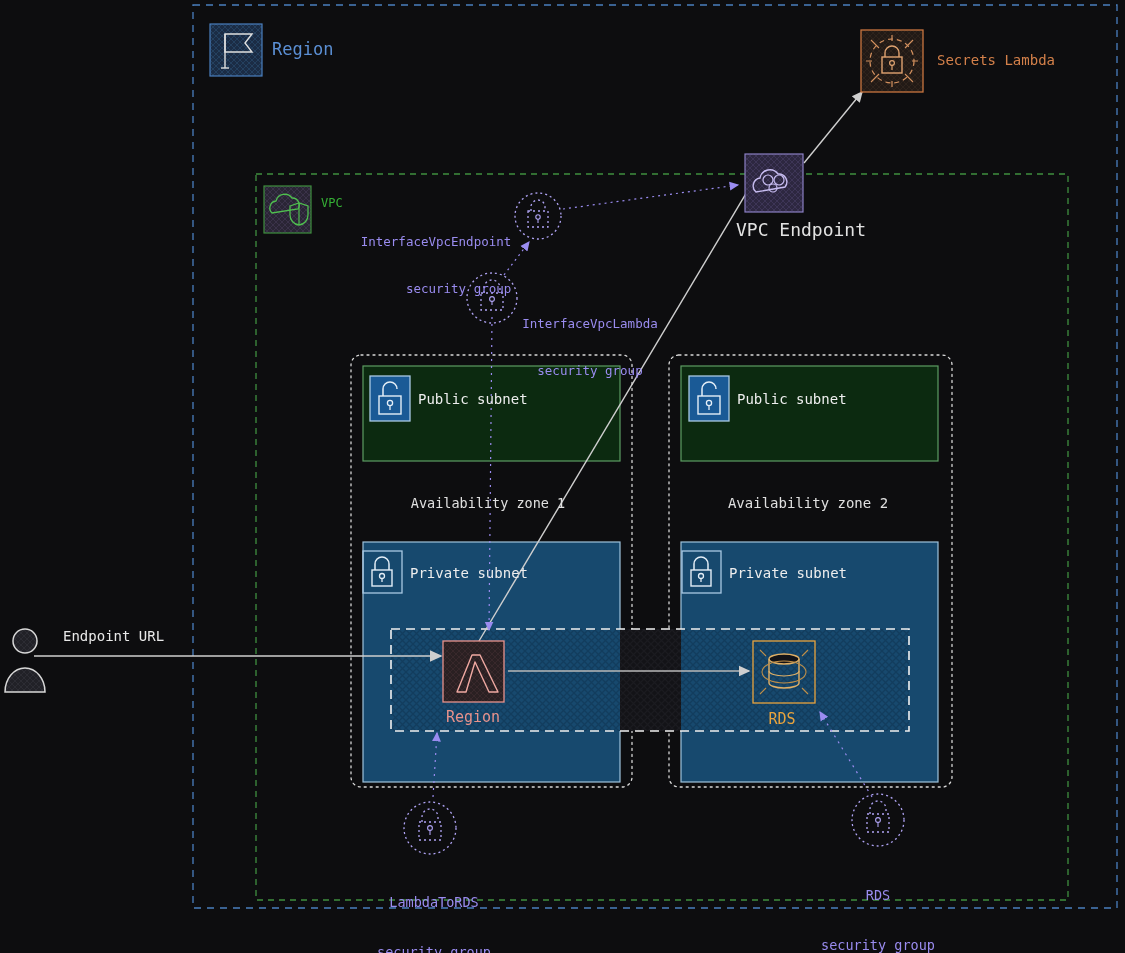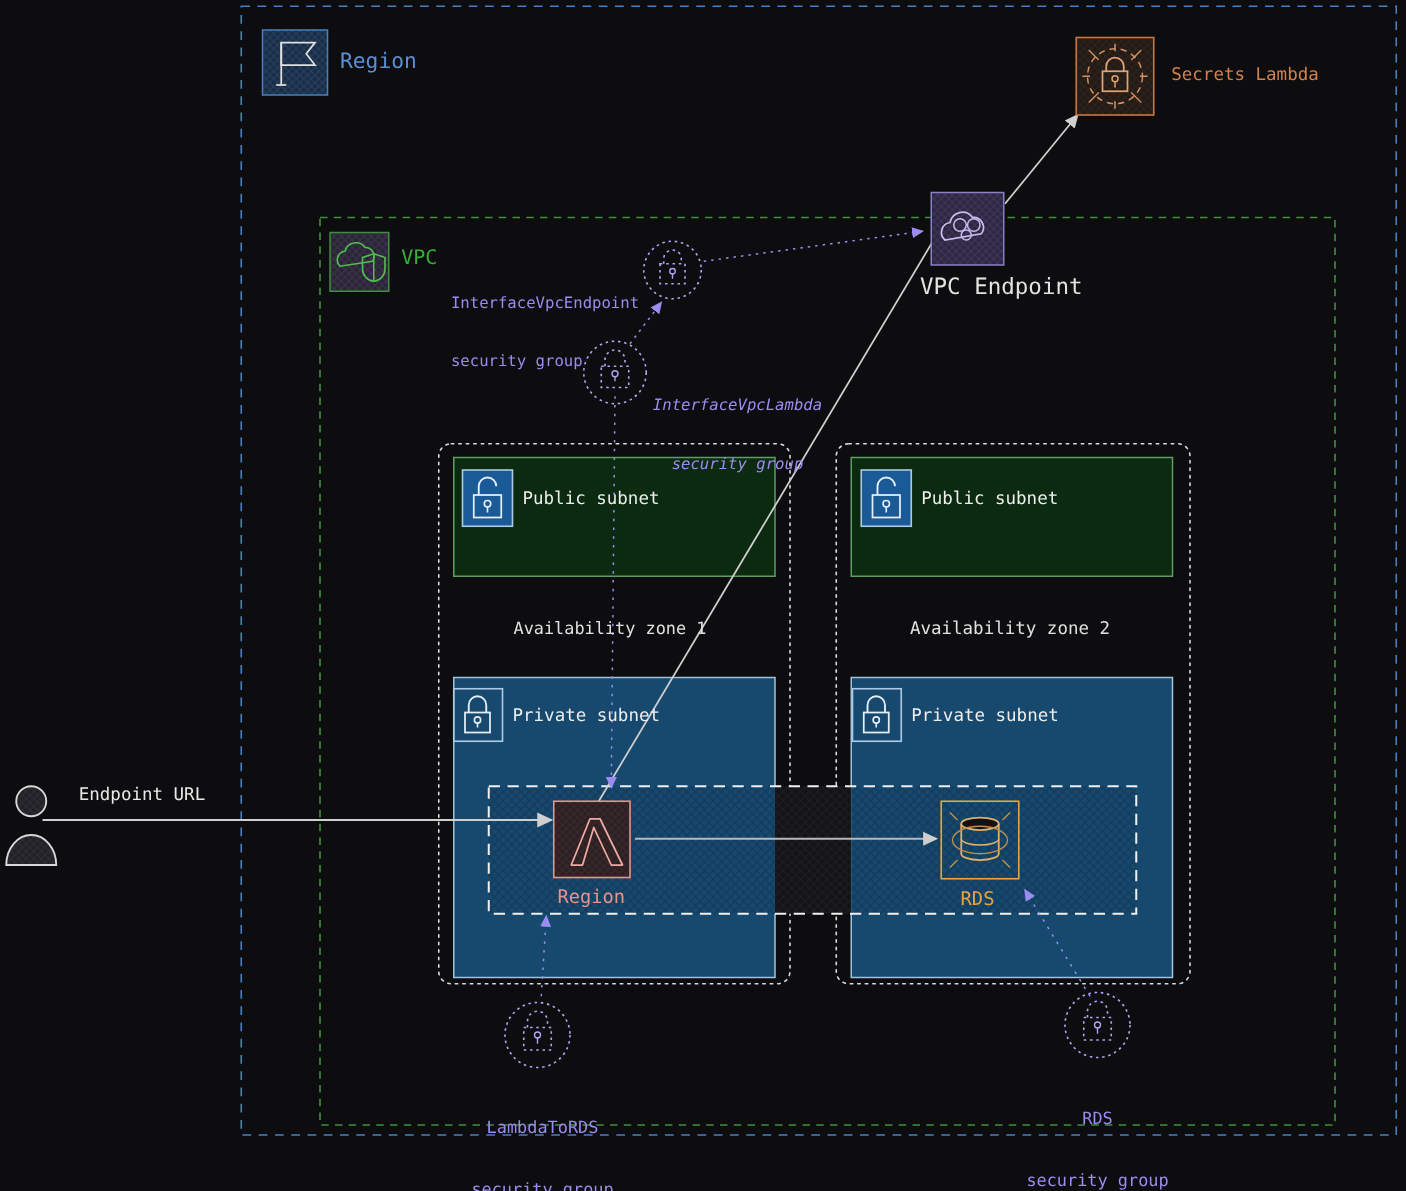--- a/index.html
+++ b/index.html
@@ -209,32 +209,32 @@
     </g>
 
     <g>
       <circle cx="25" cy="641" r="12" fill="url(#hatchActor)" stroke="#d8d8d8" stroke-width="1.5"></circle>
       <path d="M5,692 a20,24 0 0 1 40,0 z" fill="url(#hatchActor)" stroke="#d8d8d8" stroke-width="1.5"></path>
     </g>
   </svg>
 
   <div class="lbl" style="left:272px;top:39px;color:#5b8fd4;font-size:17px;">Region</div>
 
-  <div class="lbl" style="left:321px;top:196px;color:#35b035;font-size:16px;">VPC</div>
+  <div class="lbl" style="left:321px;top:196px;color:#35b035;font-size:12px;">VPC</div>
 
   <div class="lbl" style="left:937px;top:52px;color:#d4804a;font-size:14px;">Secrets Lambda</div>
 
   <div class="lbl" style="left:736px;top:219px;color:#e2e2e2;font-size:18px;">VPC Endpoint</div>
 
-  <div class="lbl ctr" style="left:436px;top:203px;color:#9a8cf0;font-size:12.5px;text-align:left;">
+  <div class="lbl ctr" style="left:436px;top:203px;color:#9a8cf0;font-size:12.5px;text-align:right;">
     <div>InterfaceVpcEndpoint</div>
     <div>security group</div>
   </div>
 
-  <div class="lbl ctr" style="left:590px;top:285px;color:#9a8cf0;font-size:12.5px;text-align:center;font-style:italic;">
+  <div class="lbl ctr" style="left:590px;top:285px;color:#9a8cf0;font-size:12.5px;text-align:center;">
     <div>InterfaceVpcLambda</div>
     <div>security group</div>
   </div>
 
   <div class="lbl ctr" style="left:434px;top:860px;color:#9a8cf0;font-size:13.5px;text-align:center;">
     <div>LambdaToRDS</div>
     <div>security group</div>
   </div>
 
   <div class="lbl ctr" style="left:878px;top:853px;color:#9a8cf0;font-size:13.5px;text-align:center;">

